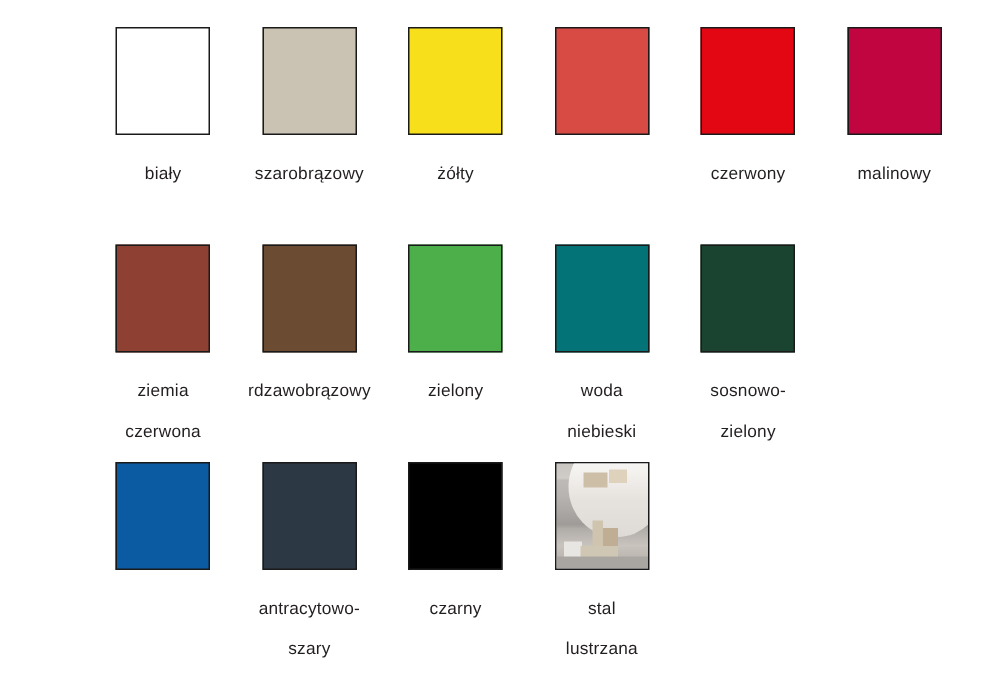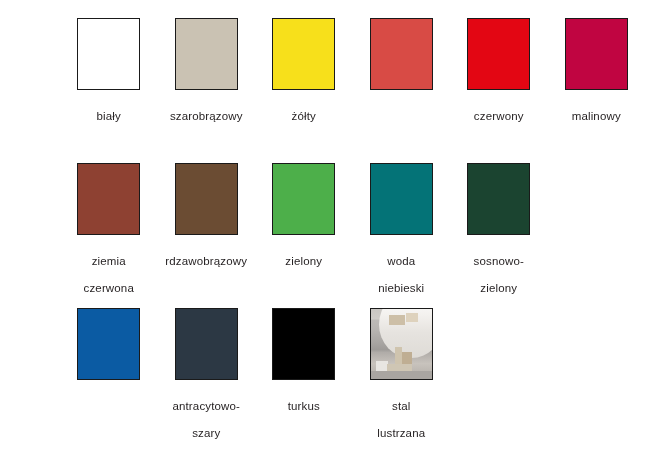--- a/index.html
+++ b/index.html
@@ -203,21 +203,21 @@
       <div class="cell">
         <div class="chip" style="background: rgb(11, 91, 163);"></div>
       </div>
       <div class="cell">
         <div class="chip" style="background: rgb(44, 56, 68);"></div>
         <div class="caption">antracytowo-
 szary</div>
       </div>
       <div class="cell">
         <div class="chip" style="background: rgb(0, 0, 0);"></div>
-        <div class="caption">turkus</div>
+        <div class="caption">czarny</div>
       </div>
       <div class="cell">
         <div class="chip steel">
           <div class="st-mirror"></div>
           <div class="st-tanA"></div>
           <div class="st-tanB"></div>
           <div class="st-postA"></div>
           <div class="st-postB"></div>
           <div class="st-baseA"></div>
           <div class="st-baseB"></div>

